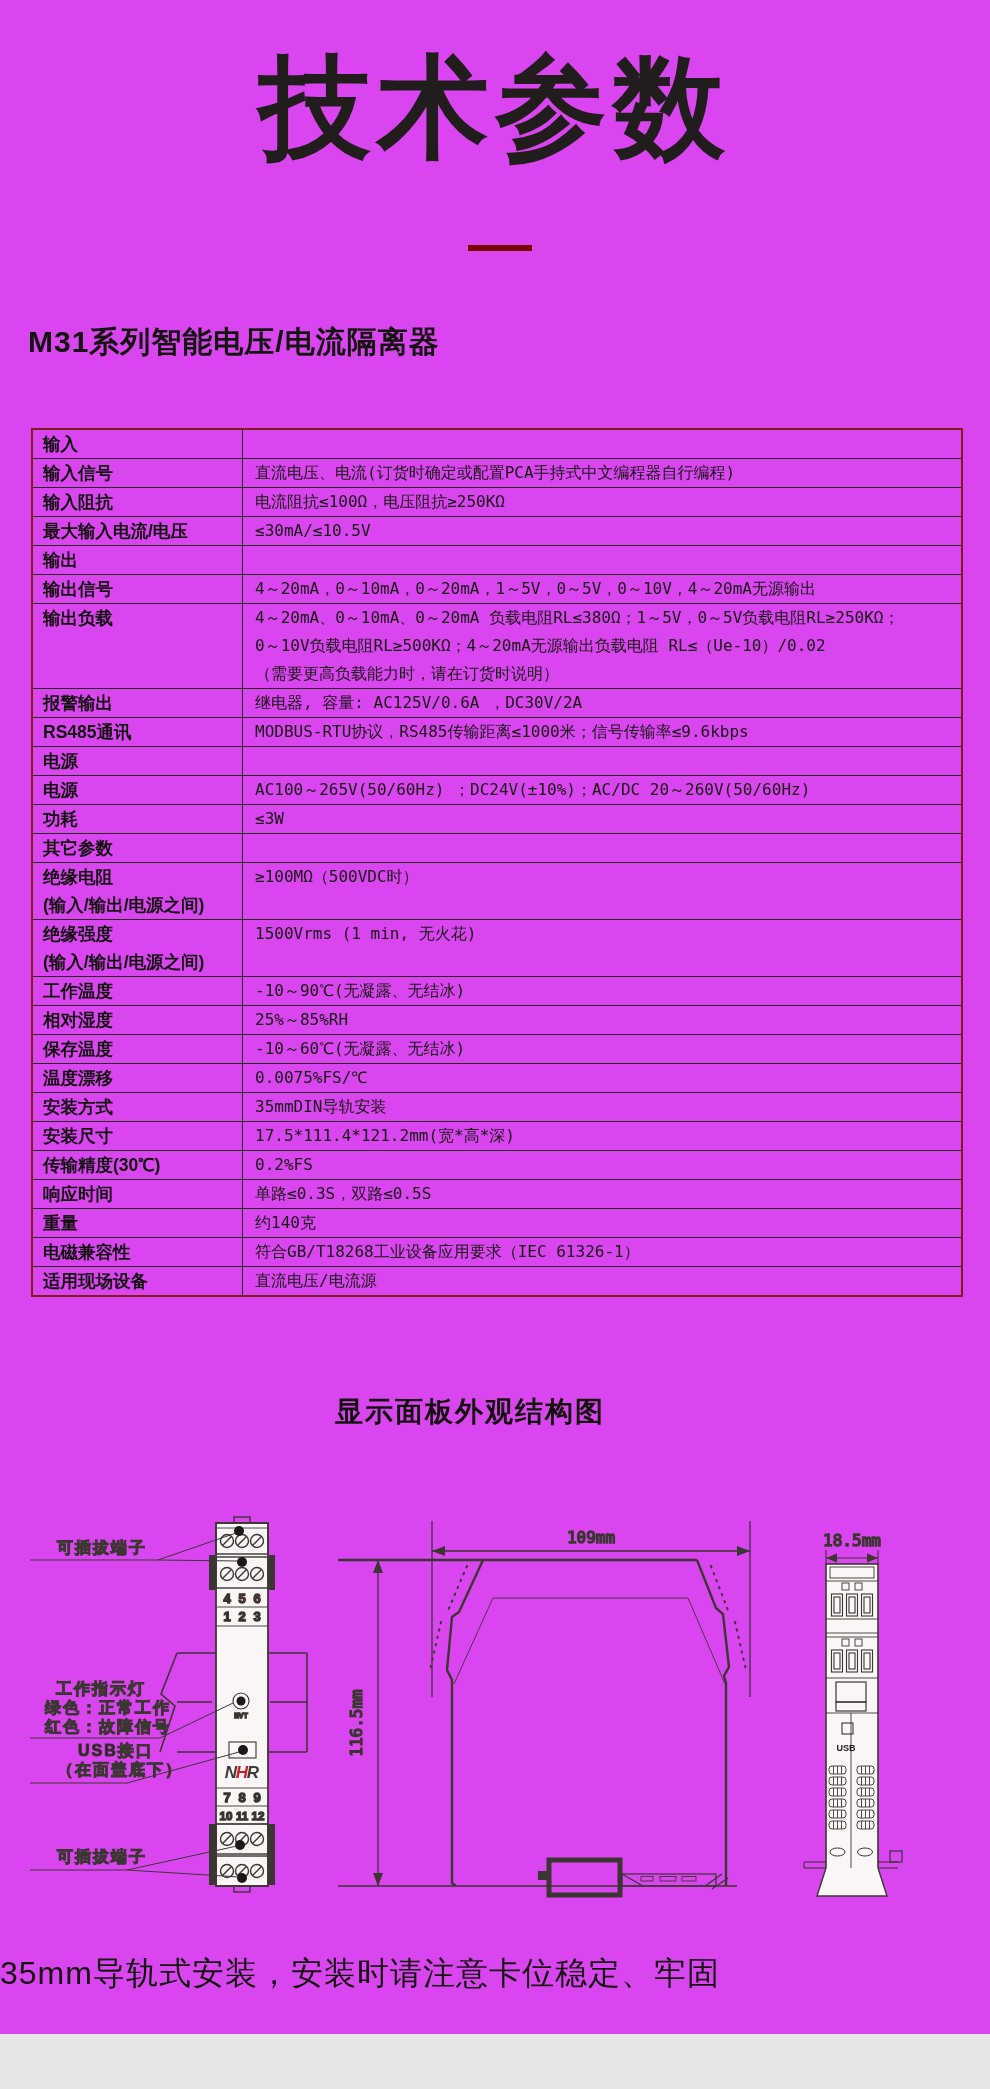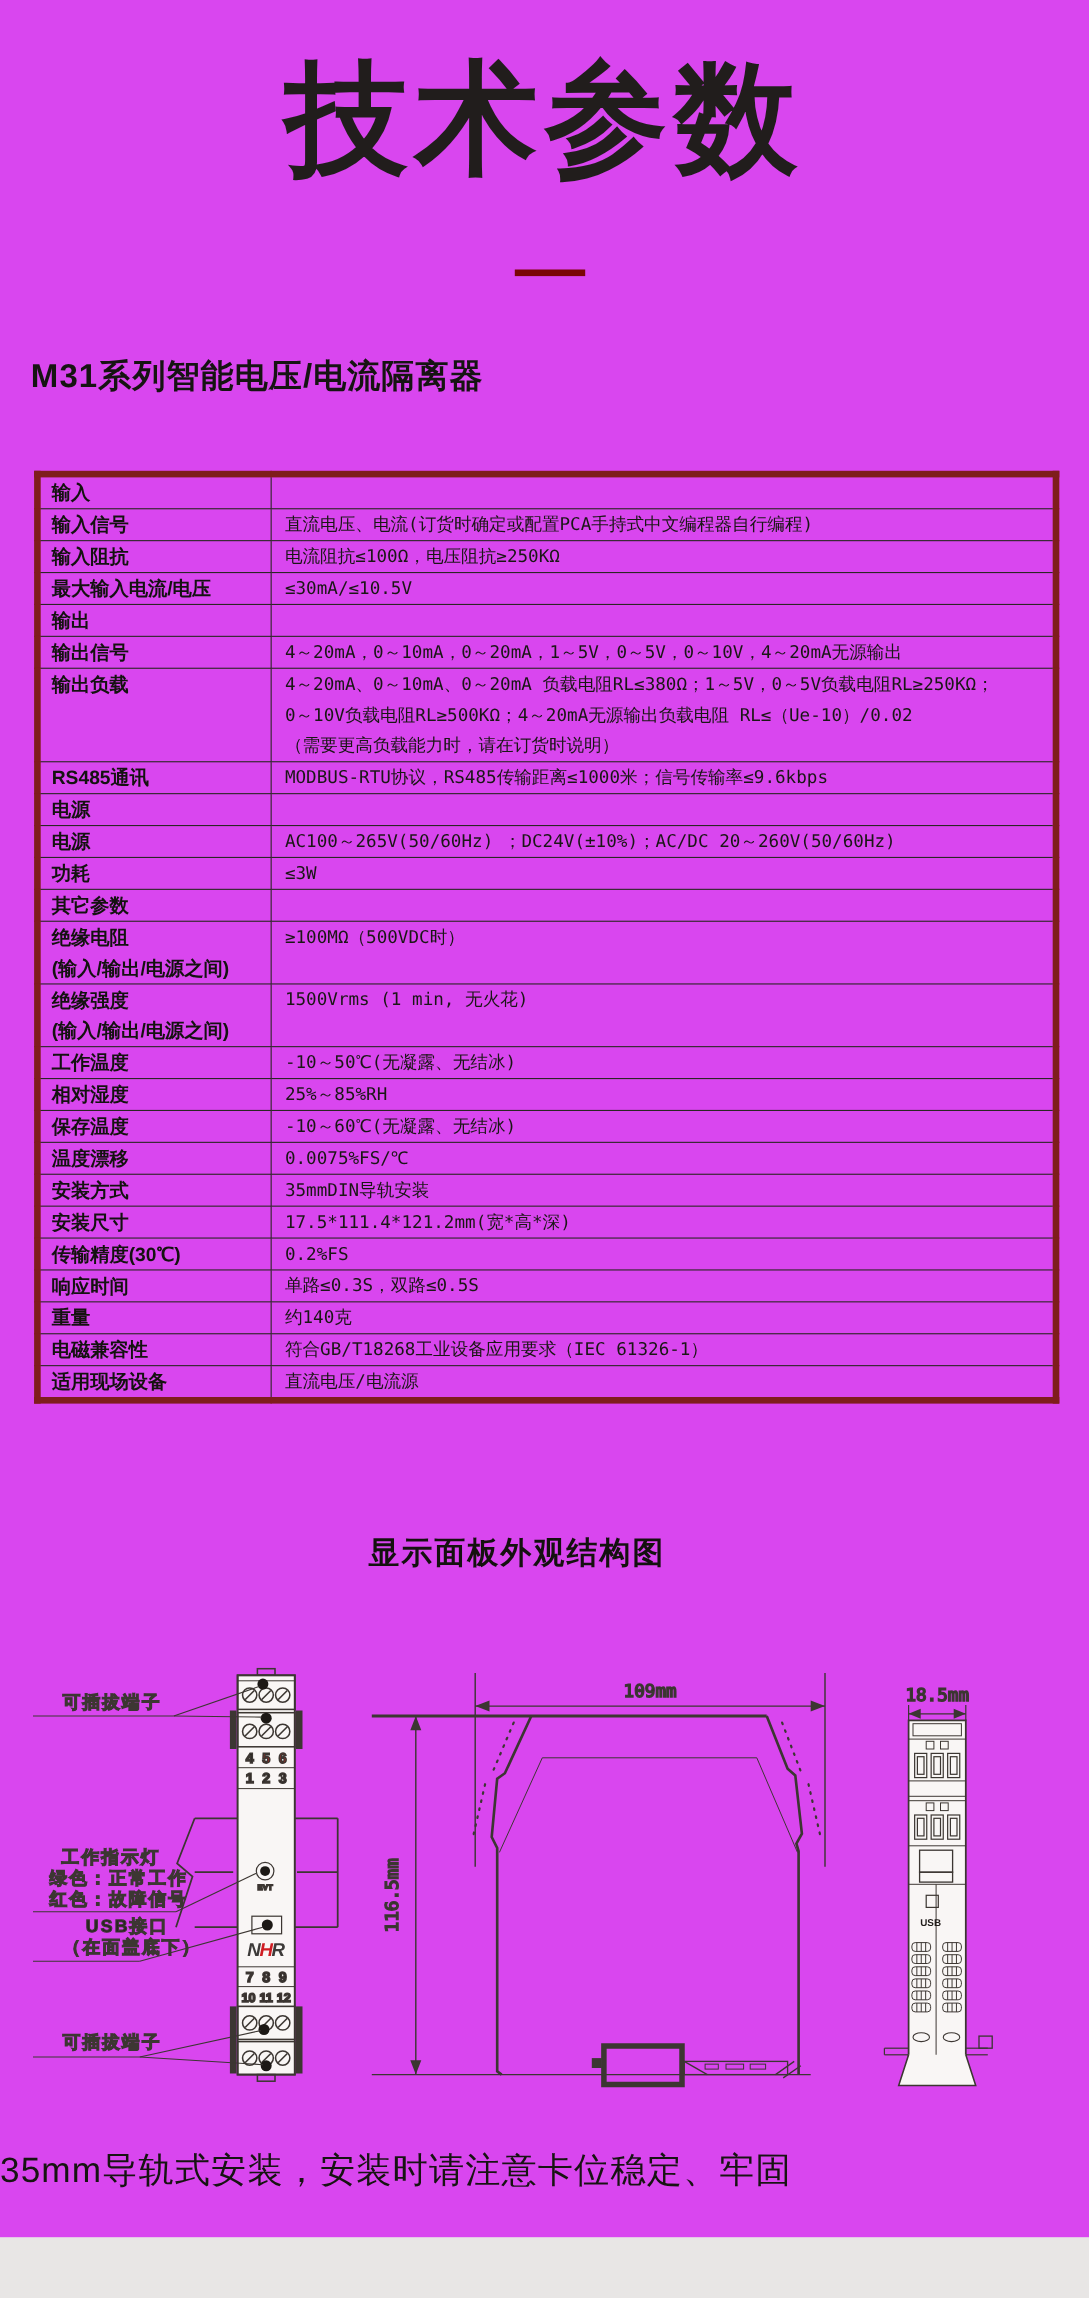--- a/index.html
+++ b/index.html
@@ -5,21 +5,21 @@
   html,body{margin:0;padding:0;background:#e8e6e5;}
   #page{position:relative;width:990px;height:2034px;background:#d946ef;overflow:hidden;
         font-family:"Liberation Sans",sans-serif;color:#1b1817;}
   .abs{position:absolute;}
   #main-title{top:52px;left:0;width:990px;text-align:center;font-size:112px;font-weight:900;
               letter-spacing:6px;color:#211d1c;line-height:1.0;}
   #title-dash{top:245px;left:468px;width:64px;height:6px;background:#7a0505;}
   #series-heading{top:322px;left:28px;font-size:30px;font-weight:bold;color:#161412;letter-spacing:1px;}
   
   #spec-table{top:428px;left:31px;width:932px;border-collapse:collapse;
-              border:6px solid #7f1d1d;table-layout:fixed;}
+              border:2px solid #7f1d1d;table-layout:fixed;}
   #spec-table td{border:1px solid #2b2724;vertical-align:top;padding:0;}
   #spec-table td.lbl{width:209px;font-weight:bold;font-size:17.5px;color:#141210;}
   #spec-table td.lbl div{line-height:28px;padding-left:10px;white-space:nowrap;}
   #spec-table td.val{font-family:"DejaVu Sans Mono","Liberation Sans",monospace;
                      font-size:16px;color:#1a1715;}
   #spec-table td.val div{line-height:28px;padding-left:12px;white-space:nowrap;}
   #spec-table tr{height:28px;}
   #diagram-heading{top:1393px;left:0;width:940px;text-align:center;font-size:28px;
                    font-weight:900;color:#14110f;letter-spacing:2px;}
   #footer-note{top:1950px;left:0;width:990px;text-align:left;font-size:32px;
@@ -91,20 +91,28 @@
             <div>输出负载</div>
           </td>
           <td class="val">
             <div>4～20mA、0～10mA、0～20mA 负载电阻RL≤380Ω；1～5V，0～5V负载电阻RL≥250KΩ；</div>
             <div>0～10V负载电阻RL≥500KΩ；4～20mA无源输出负载电阻 RL≤（Ue-10）/0.02</div>
             <div>（需要更高负载能力时，请在订货时说明）</div>
           </td>
         </tr>
         <tr>
           <td class="lbl">
+            <div>报警输出</div>
+          </td>
+          <td class="val">
+            <div>继电器, 容量: AC125V/0.6A ，DC30V/2A</div>
+          </td>
+        </tr>
+        <tr>
+          <td class="lbl">
             <div>RS485通讯</div>
           </td>
           <td class="val">
             <div>MODBUS-RTU协议，RS485传输距离≤1000米；信号传输率≤9.6kbps</div>
           </td>
         </tr>
         <tr>
           <td class="lbl">
             <div>电源</div>
           </td>
@@ -148,21 +156,21 @@
           </td>
           <td class="val">
             <div>1500Vrms (1 min, 无火花)</div>
           </td>
         </tr>
         <tr>
           <td class="lbl">
             <div>工作温度</div>
           </td>
           <td class="val">
-            <div>-10～50℃(无凝露、无结冰)</div>
+            <div>-10～90℃(无凝露、无结冰)</div>
           </td>
         </tr>
         <tr>
           <td class="lbl">
             <div>相对湿度</div>
           </td>
           <td class="val">
             <div>25%～85%RH</div>
           </td>
         </tr>

